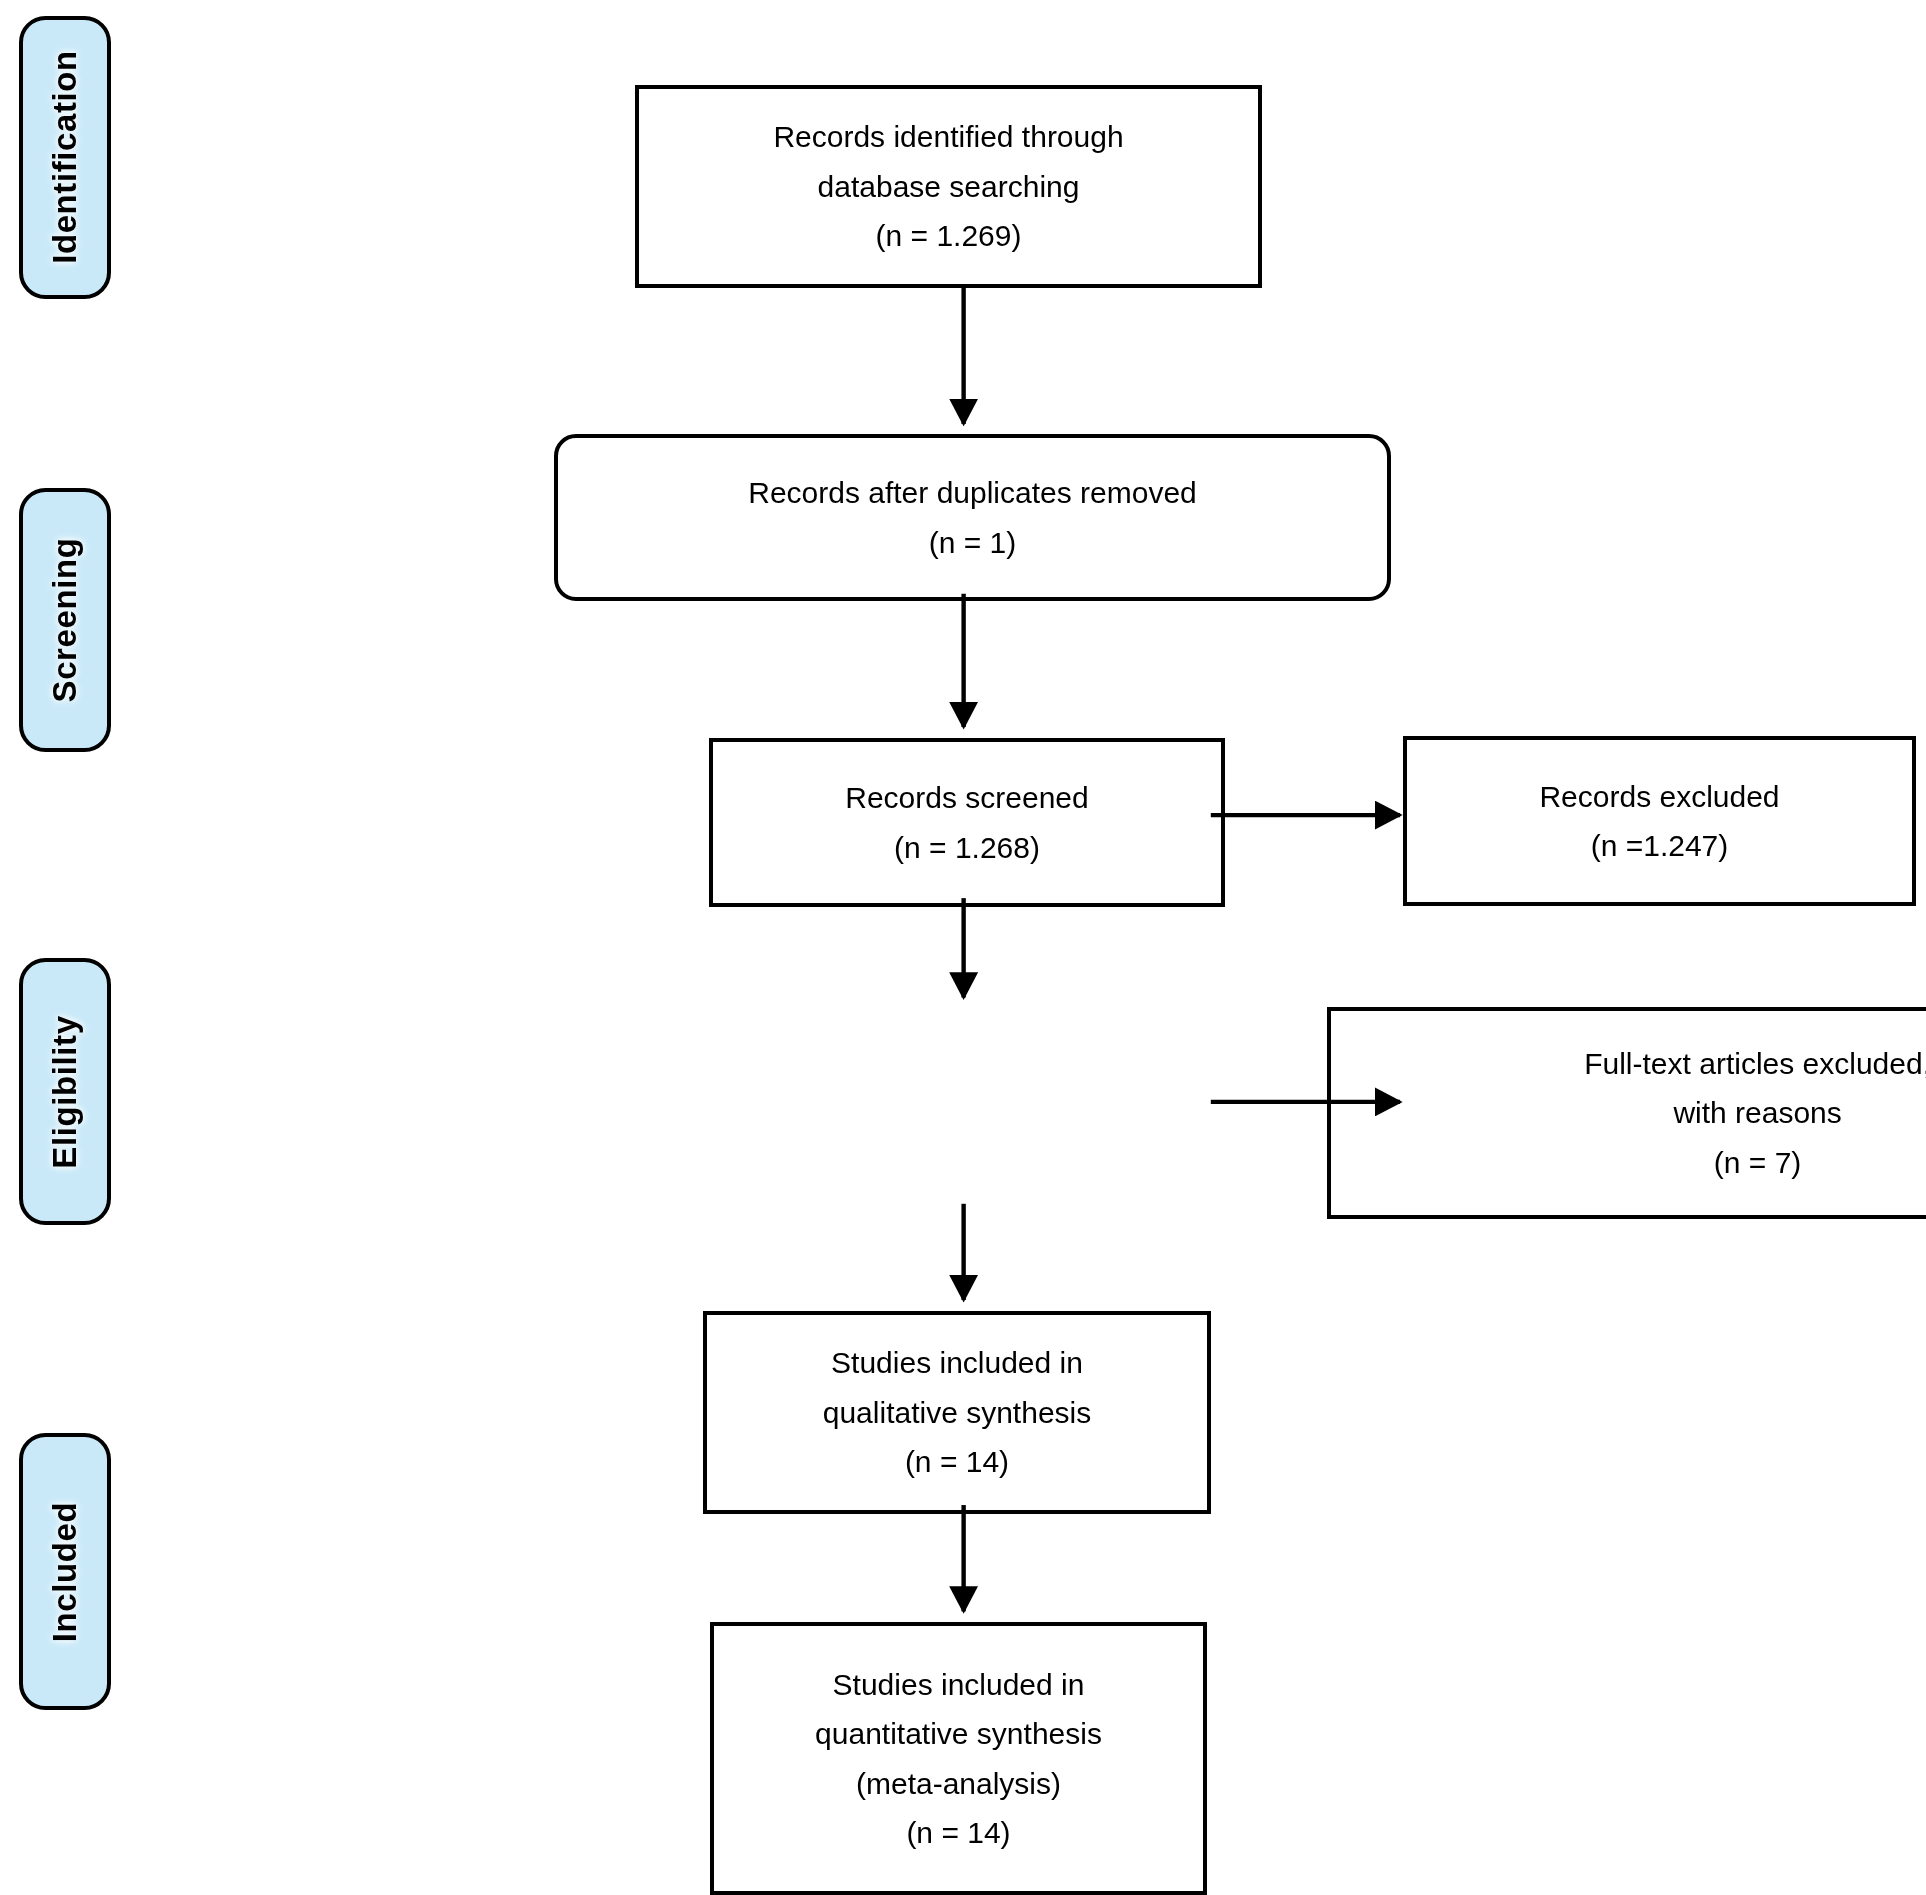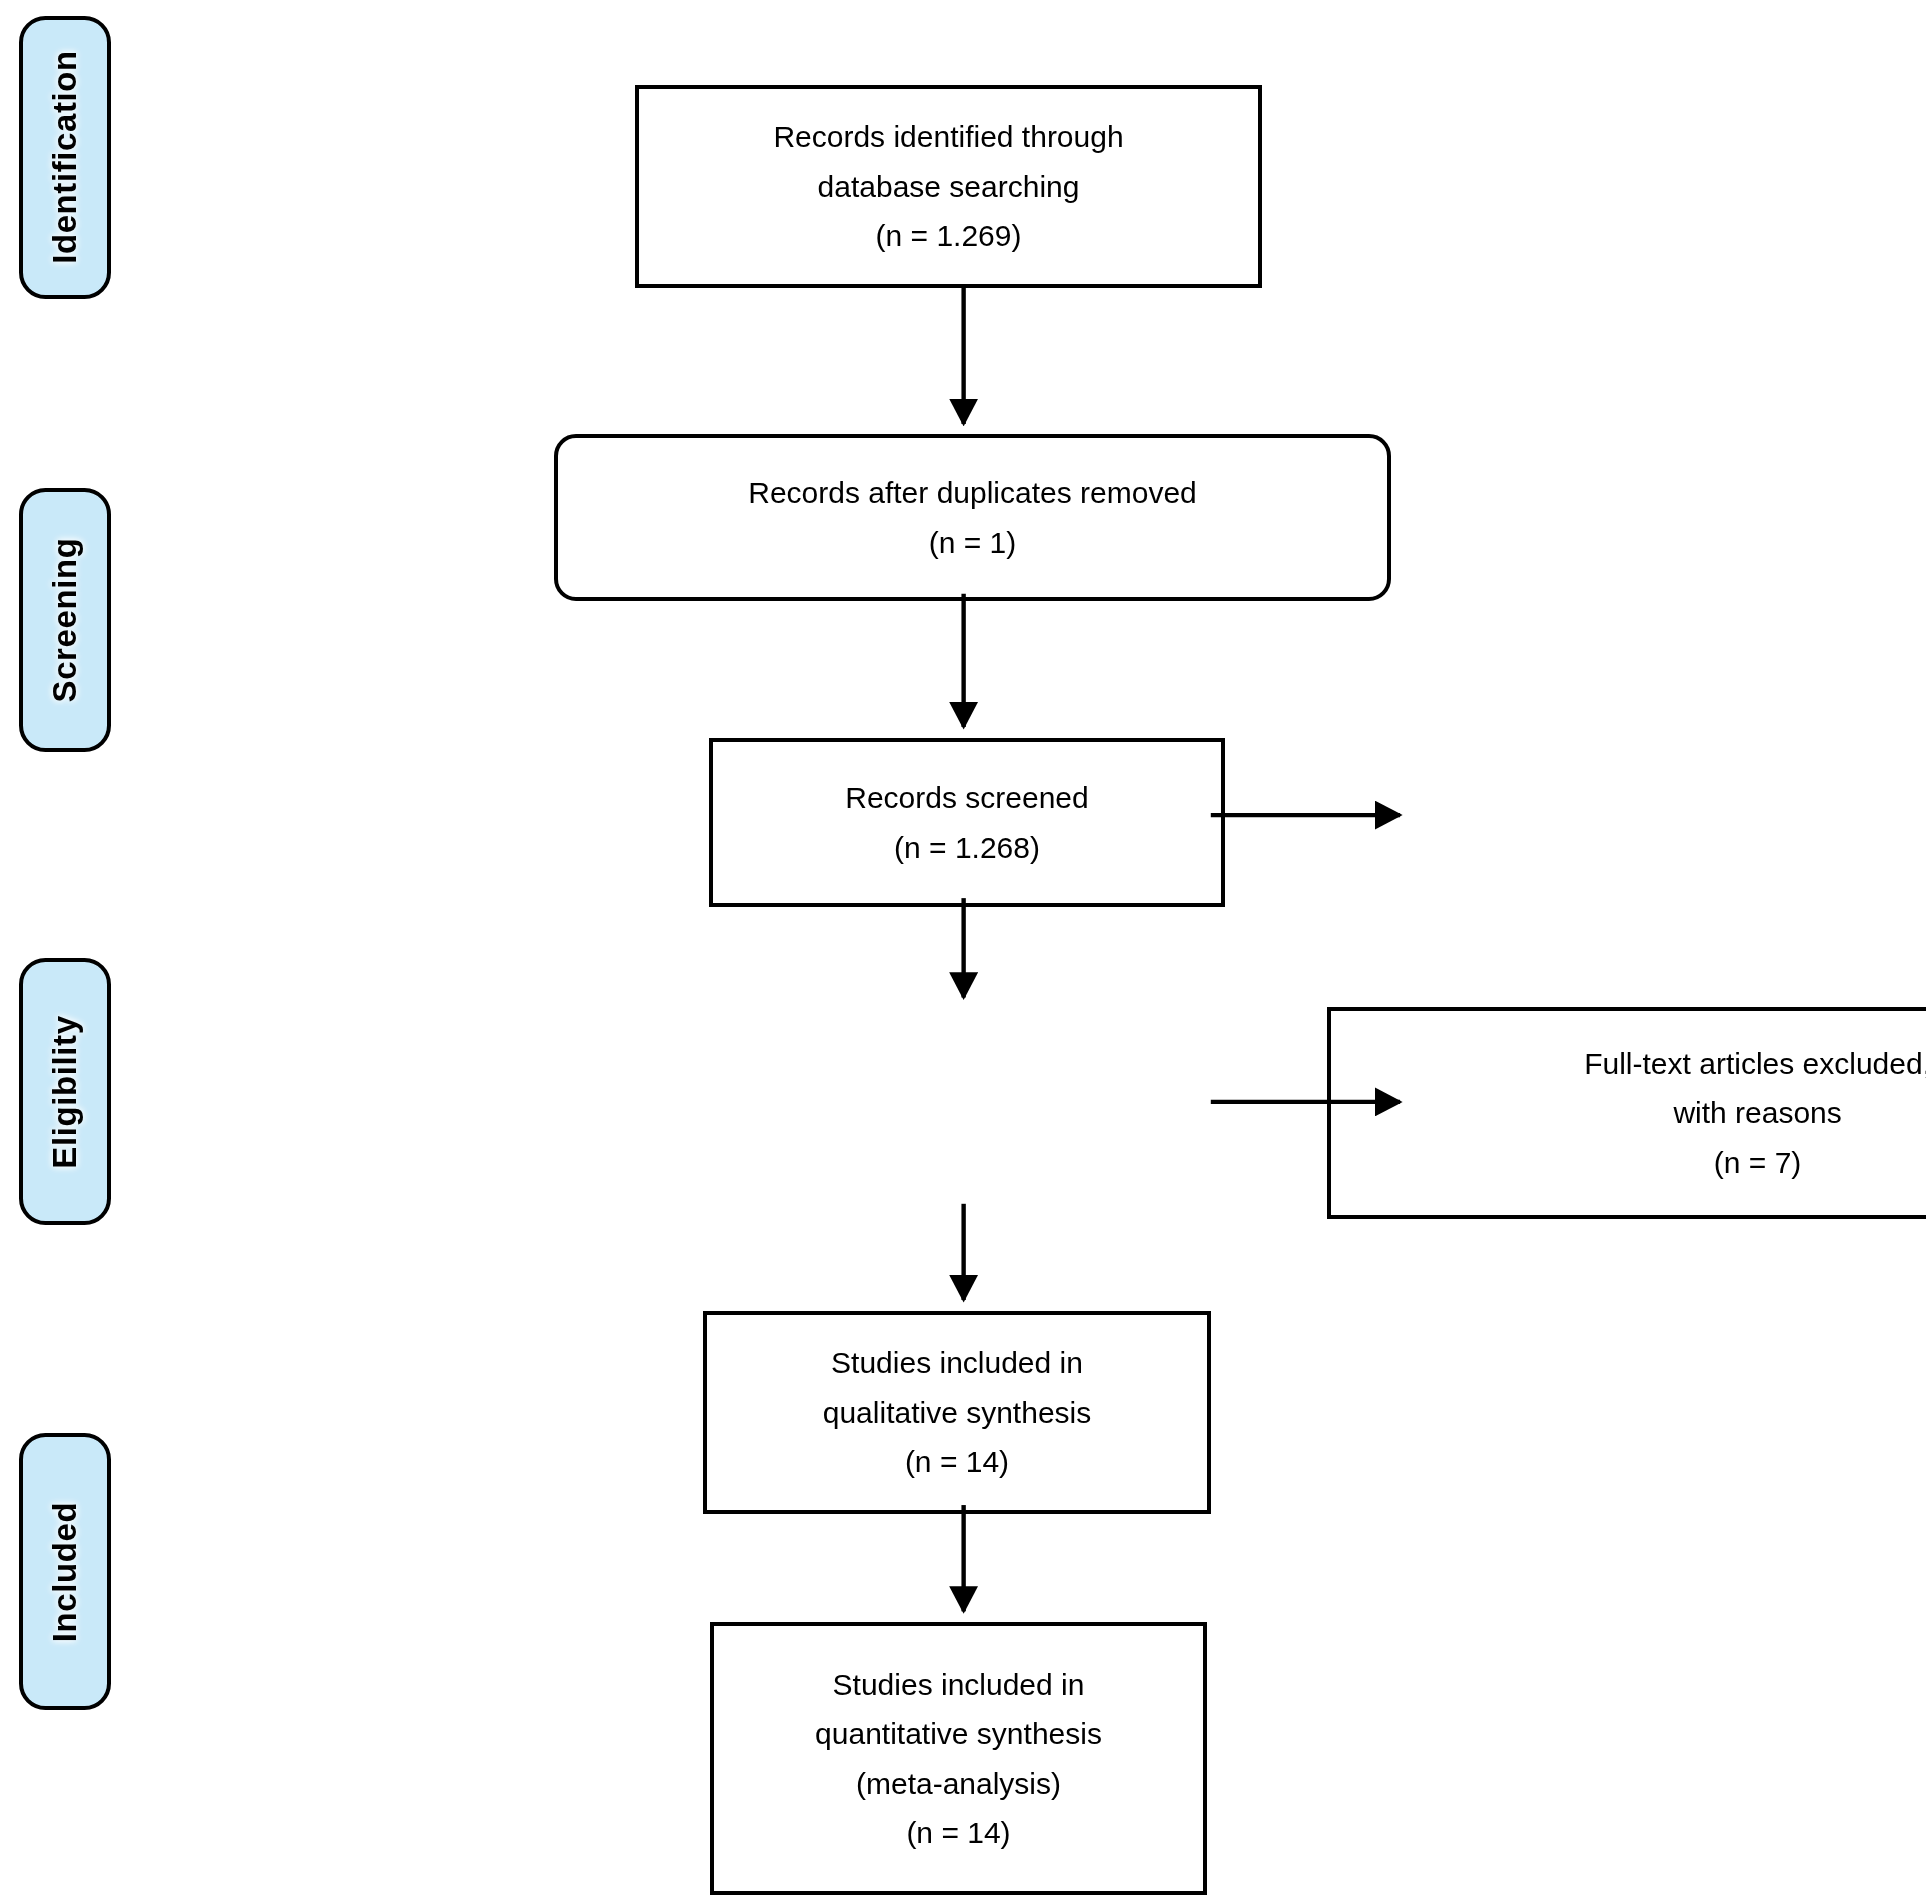--- a/index.html
+++ b/index.html
@@ -90,20 +90,24 @@
   <div class="fbox" style="left:554px; top:426px; width:837px; height:167px;border-radius:22px;">
     <span class="box-text">Records after duplicates removed
 (n = 1)</span>
   </div>
 
   <div class="fbox" style="left:709px; top:730px; width:516px; height:169px;">
     <span class="box-text">Records screened
 (n = 1.268)</span>
   </div>
 
+  <div class="fbox" style="left:1403px; top:728px; width:513px; height:170px;">
+    <span class="box-text">Records excluded
+(n =1.247)</span>
+  </div>
 
 
   <div class="fbox" style="left:1327px; top:999px; width:608px; height:212px;justify-content:flex-end;">
     <span class="box-text">Full-text articles excluded,
 with reasons
 (n = 7)</span>
   </div>
 
   <div class="fbox" style="left:703px; top:1303px; width:508px; height:203px;">
     <span class="box-text">Studies included in

